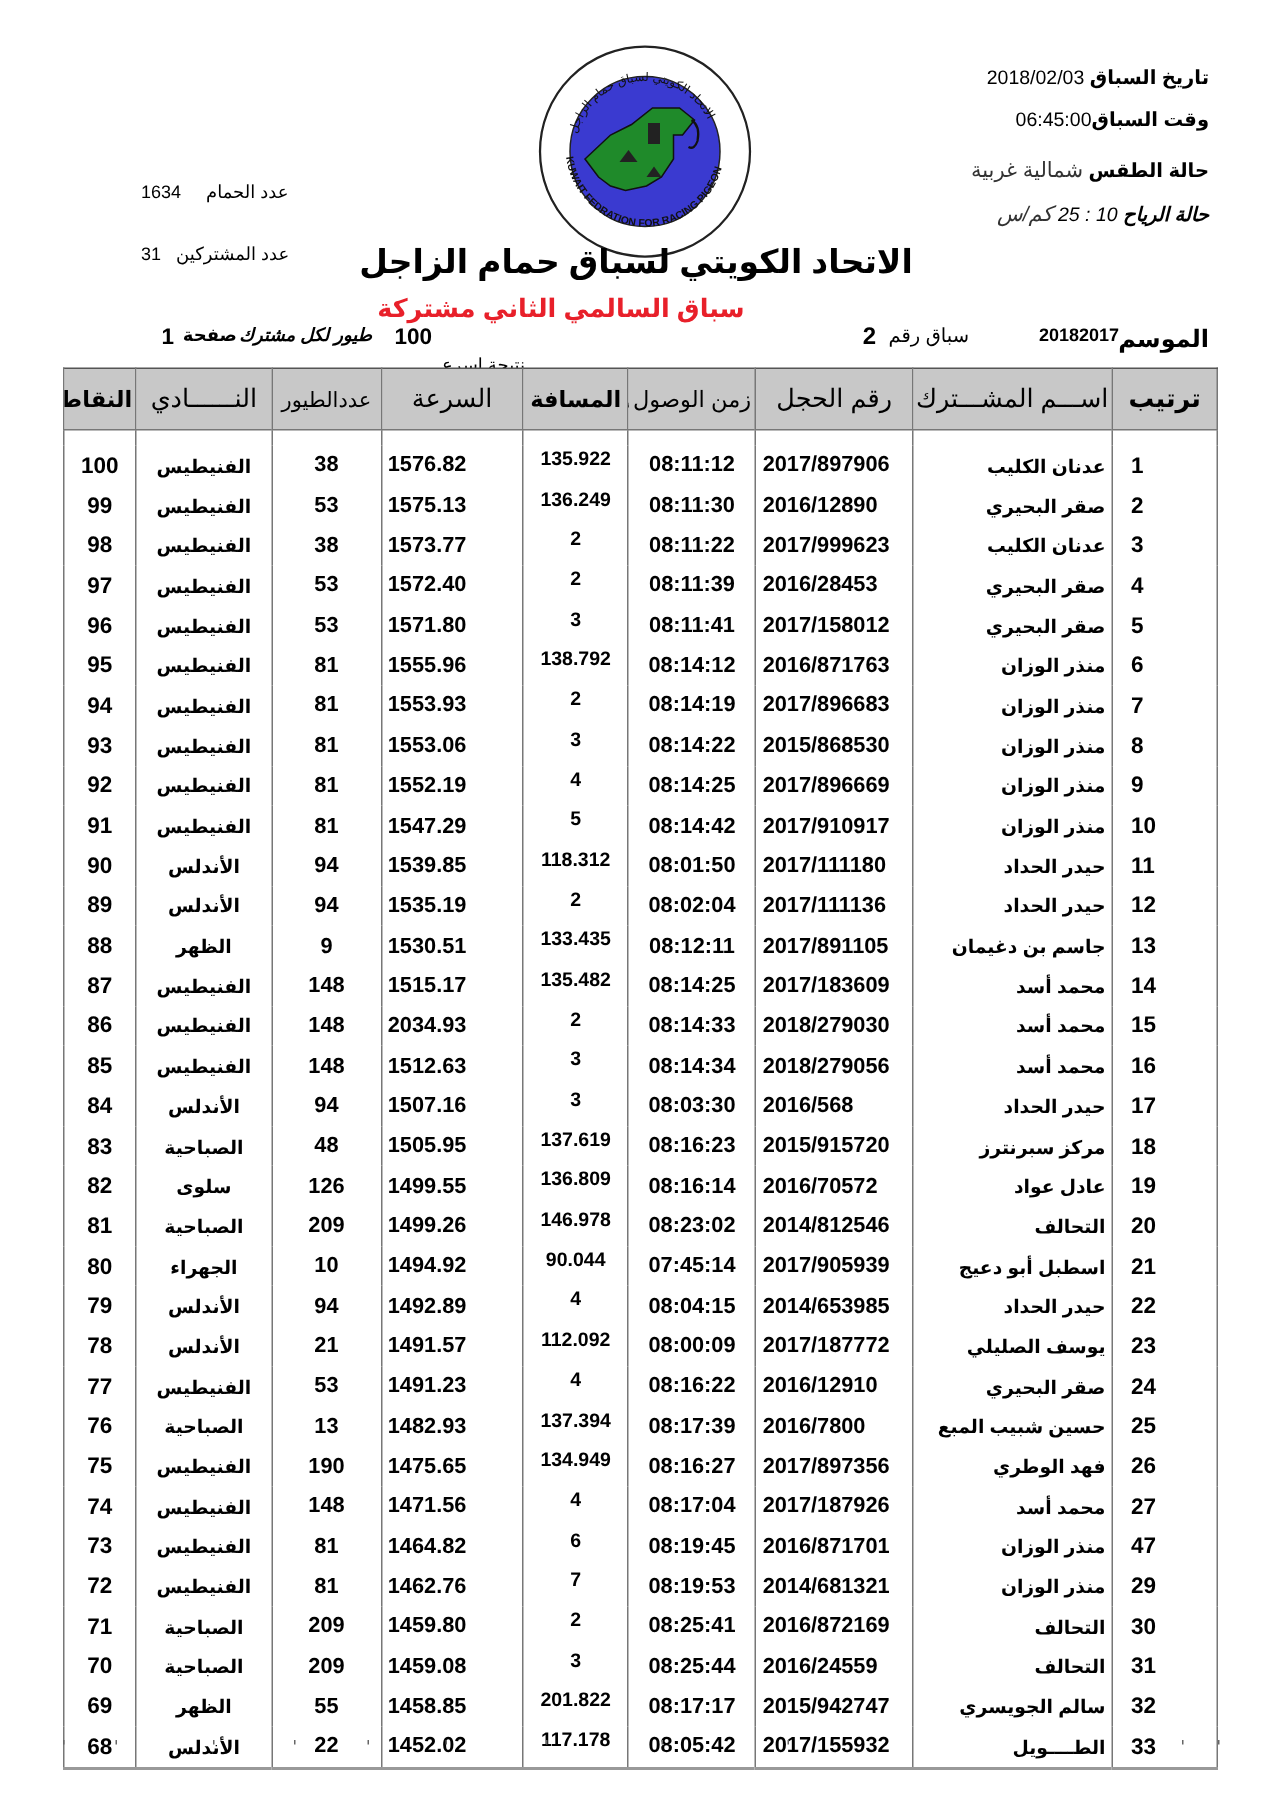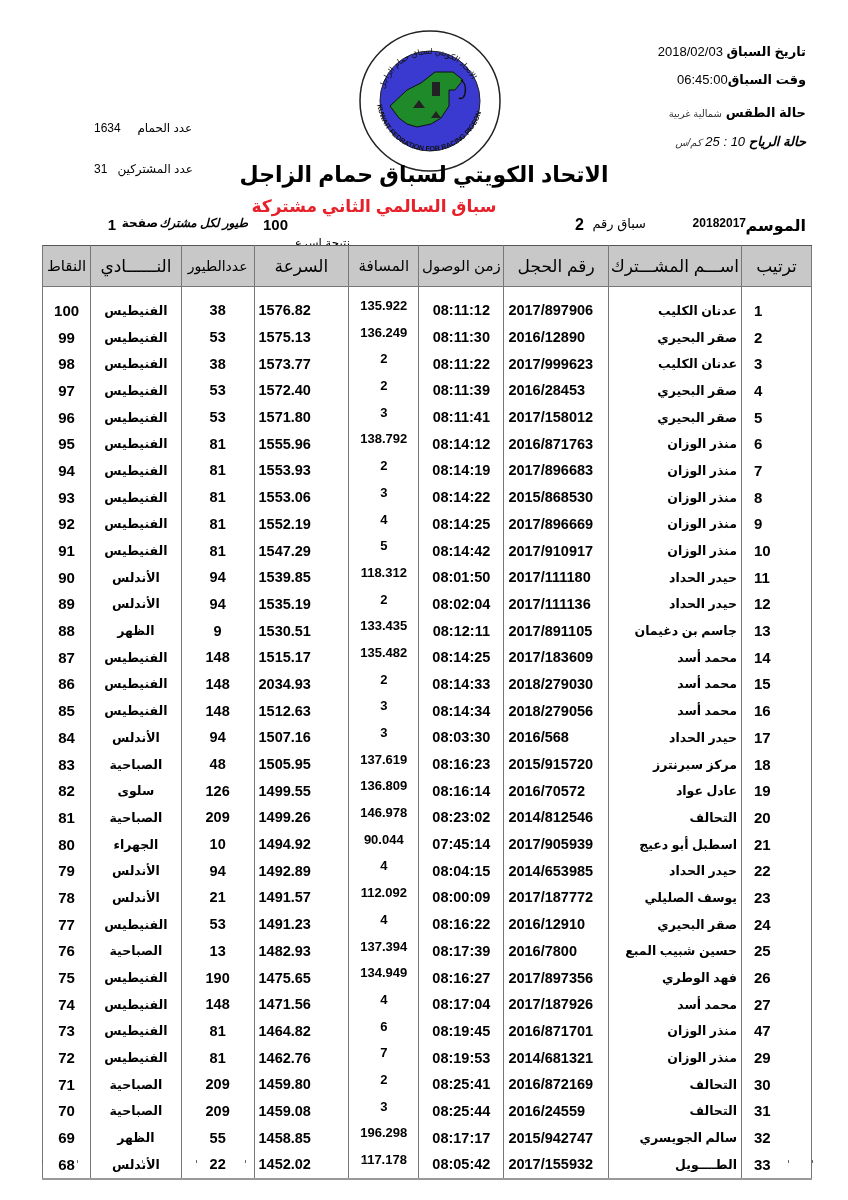--- a/index.html
+++ b/index.html
@@ -2,38 +2,38 @@
 <html><head>
   <meta charset="utf-8">
   <style>
     html, body { margin: 0; padding: 0; background: #ffffff; }
     body { width: 848px; height: 1200px; position: relative; overflow: hidden;
            font-family: "Liberation Sans", "DejaVu Sans", sans-serif; color: #000; }
     
     .info-line { position: absolute; right: 42px; direction: rtl; font-size: 13px; white-space: nowrap; }
     .info-line .lbl { font-weight: bold; }
     .info-line .val { font-weight: normal; }
-    .info-line .val-small { font-size: 10px; color: #333; }
+    .info-line .val-small { font-size: 14px; color: #333; }
     
     .count-line { position: absolute; direction: rtl; font-size: 12px; white-space: nowrap; }
     .ghost { position:absolute; font-size: 10px; color: #f2f2f2; }
     
     .logo { position: absolute; left: 357px; top: 28px; width: 146px; height: 146px; }
     
     .main-title { position: absolute; left: 0; width: 848px; top: 162px; text-align: center;
                   font-size: 22px; font-weight: bold; direction: rtl; }
     .sub-title { position: absolute; left: 0; width: 748px; top: 196px; text-align: center;
                  font-size: 17px; font-weight: bold; color: #e8202a; direction: rtl; }
     .meta-row { position: absolute; top: 216px; right: 42px; height: 22px; width: 770px; direction: rtl; font-size: 14px; }
     .meta-row span { position: absolute; top: 0; white-space: nowrap; }
     .b { font-weight: bold; }
     
     table.results { position: absolute; left: 42px; top: 245px; width: 770px; border-collapse: collapse;
                     direction: rtl; table-layout: fixed; }
-    table.results th { background: #c8c8c8; font-size: 17px; font-weight: normal; height: 40px;
+    table.results th { background: #c8c8c8; font-size: 17px; font-weight: bold; height: 40px;
                        border: 1px solid #777; border-top: 1.5px solid #555; padding: 0 2px; white-space: nowrap; overflow: hidden; }
     table.results th.light { font-weight: normal; }
     table.results td { height: 25.7px; font-size: 14.5px; font-weight: bold; text-align: center;
                        border-left: 1px solid #777; border-right: 1px solid #777; padding: 0 4px; white-space: nowrap; }
     table.results tr.spacer td { height: 10px; }
     table.results tr.last td { border-bottom: 2px solid #999; }
     td.name { text-align: right !important; font-size: 12.5px !important; }
     td.club { font-size: 12.5px !important; }
     td.reg, td.spd { text-align: left !important; }
     td.dist { font-size: 13px !important; vertical-align: top; padding-top: 1px !important; }
@@ -479,21 +479,21 @@
         <td class="spd">1459.08</td>
         <td class="birds">209</td>
         <td class="club">الصباحية</td>
         <td class="pts">70</td>
       </tr>
       <tr>
         <td class="rank">32</td>
         <td class="name">سالم الجويسري</td>
         <td class="reg">2015/942747</td>
         <td class="arr">08:17:17</td>
-        <td class="dist">196.298</td>
+        <td class="dist">201.822</td>
         <td class="spd">1458.85</td>
         <td class="birds">55</td>
         <td class="club">الظهر</td>
         <td class="pts">69</td>
       </tr>
       <tr class="last">
         <td class="rank">33</td>
         <td class="name">الطــــويل</td>
         <td class="reg">2017/155932</td>
         <td class="arr">08:05:42</td>

